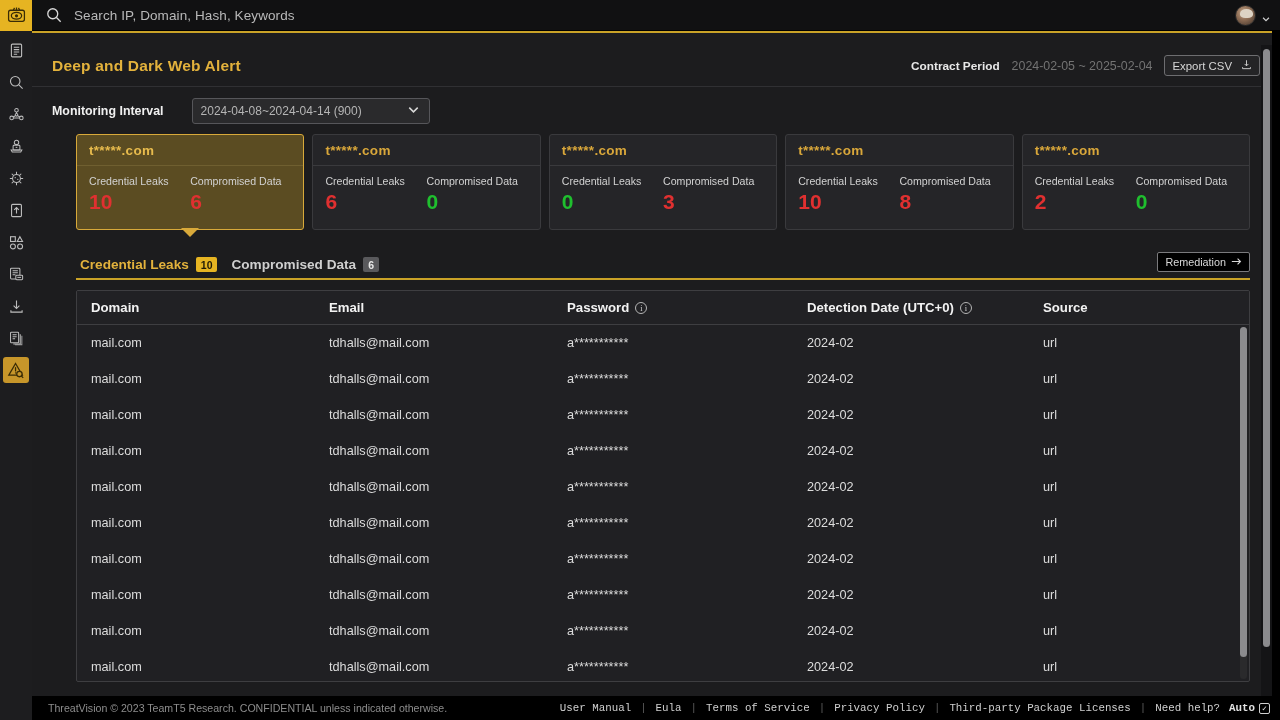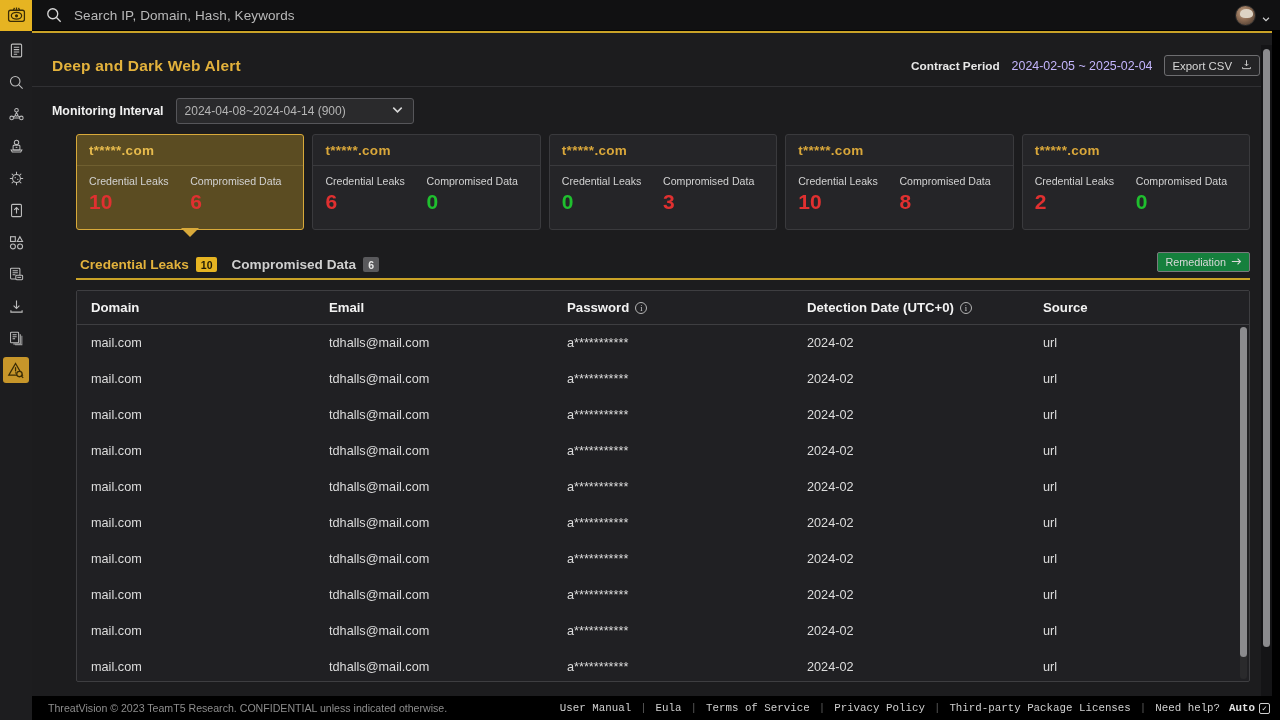--- a/index.html
+++ b/index.html
@@ -62,29 +62,29 @@
   .page { position:absolute; left:0; top:12px; width:1240px; height:665px; }
 
   
   .page-head {
     position:relative; height:42px; display:flex; align-items:center;
     padding:0 12px 0 20px; border-bottom:1px solid #303033;
   }
   .page-title { color:#e3b23c; font-size:15.5px; font-weight:bold; letter-spacing:.2px; }
   .head-right { margin-left:auto; display:flex; align-items:center; gap:12px; }
   .contract-label { color:#e8e8e8; font-size:11.8px; font-weight:bold; }
-  .contract-value { color:#c4b5fd; font-size:12.4px;text-align:right; }
+  .contract-value { color:#737373; font-size:12.4px;text-align:right; }
   .export-btn {
     border:1px solid #6d6d70; color:#d6d6d6; font-size:11.4px;
     padding:3px 7px; border-radius:3px; background:#242426;
     display:flex; align-items:center; gap:9px; cursor:pointer;
   }
 
   
-  .mon-row { display:flex; align-items:center; gap:12px; padding:11px 0 10px 20px; }
+  .mon-row { display:flex; align-items:center; gap:28px; padding:11px 0 10px 20px; }
   .mon-label { color:#f0f0f0; font-size:12.4px; font-weight:bold; }
   .mon-select {
     width:238px; height:25px; background:#2a2a2c; border:1px solid #56565a;
     border-radius:3px; display:flex; align-items:center; padding:12px 8px;
     color:#b5b5b5; font-size:12px; cursor:pointer;
   }
   .mon-select .chev { margin-left:auto; }
 
   
   .cards { display:flex; gap:8px; padding:0 22px 0 44px; }
@@ -114,21 +114,21 @@
     margin:22px 22px 0 44px; display:flex; align-items:flex-end;
     border-bottom:2px solid #c9a227; padding-bottom:6px;
   }
   .tab { display:flex; align-items:center; gap:7px; padding:0 10px 0 4px; cursor:pointer; }
   .tab-label { font-size:13.6px; font-weight:bold; color:#cfcfcf; }
   .tab.active .tab-label { color:#e3b23c; }
   .badge { font-size:10.5px; font-weight:bold; padding:1.5px 5px; border-radius:2px; }
   .badge.on { background:#e6b422; color:#201a06; }
   .badge.off { background:#59595c; color:#e8e8e8; }
   .remediation-btn {
-    margin-left:auto; border:1px solid #7a7a7d; background:#15803d; color:#d8d8d8;
+    margin-left:auto; border:1px solid #7a7a7d; background:#000000; color:#d8d8d8;
     font-size:10.8px; padding:3px 7px; border-radius:2px; display:flex;
     align-items:center; gap:5px; cursor:pointer;
   }
 
   
   .table-wrap {
     margin:10px 22px 0 44px; border:1px solid #3e3e41; border-radius:2px;
     background:#202023; position:relative; height:392px; overflow:hidden;
   }
   .t-row { display:flex; align-items:center; }

